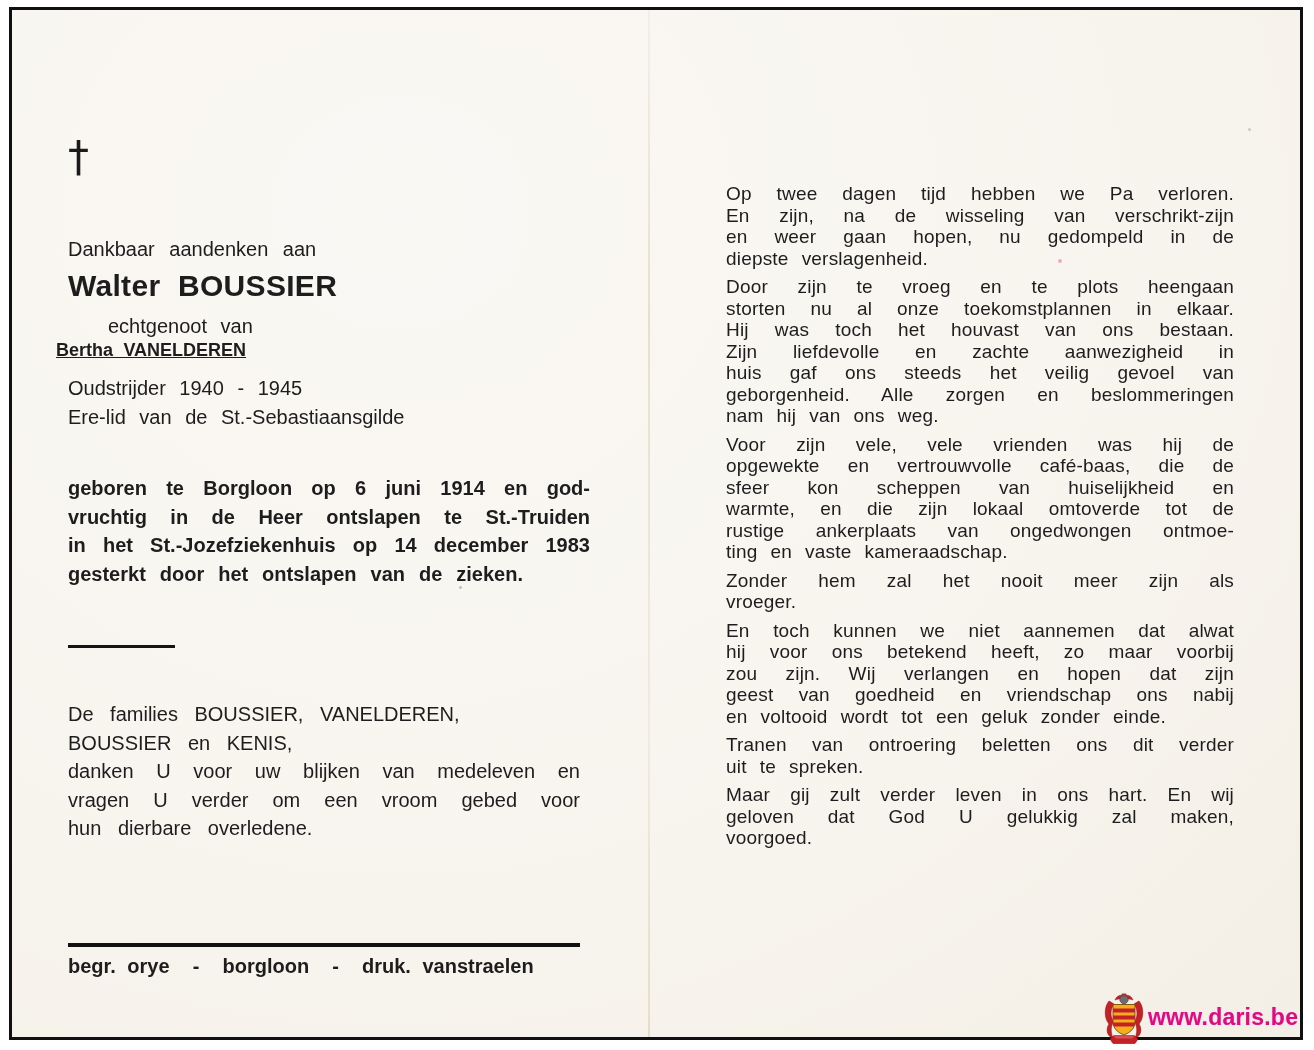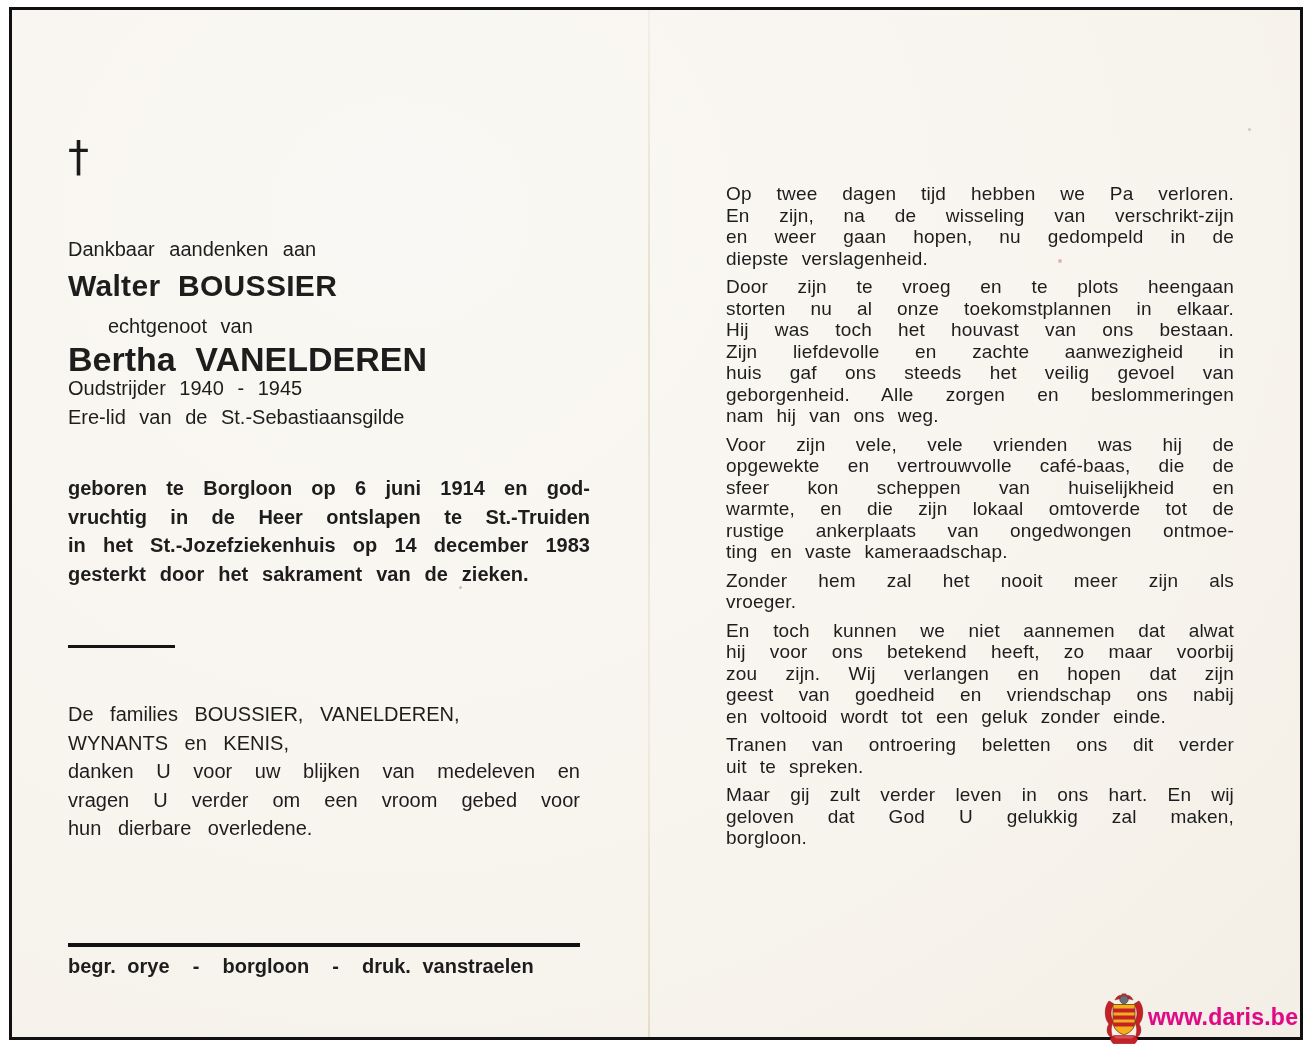--- a/index.html
+++ b/index.html
@@ -35,21 +35,21 @@
   
   .cross{
     left:56px;top:126px;
     font-size:42px;line-height:42px;
     font-family:"DejaVu Sans","Liberation Sans",sans-serif;
     color:#1a1a1a;
   }
   .dedication{left:56px;top:228px;font-size:20px;word-spacing:.45em;}
   .deceased-name{left:56px;top:259px;font-size:30px;font-weight:bold;word-spacing:.30em;letter-spacing:.01em;}
   .spouse-relation{left:56px;top:305px;font-size:20px;word-spacing:.40em;margin-left:40px;}
-  .spouse-name{left:56px;top:330px;font-size:34px;font-weight:bold;word-spacing:.30em;}
+  .spouse-name{left:44px;top:330px;font-size:18px;font-weight:bold;word-spacing:.30em;text-decoration:underline;}
   .veteran{left:56px;top:367px;font-size:20px;word-spacing:.40em;}
   .guild{left:56px;top:396px;font-size:20px;word-spacing:.40em;}
   .life{left:56px;top:464px;width:522px;font-size:20px;font-weight:bold;line-height:28.5px;}
   .divider{left:56px;top:635px;width:107px;height:3px;background:#141414;}
   .families{left:56px;top:690px;width:512px;font-size:20px;line-height:28.5px;}
   .printer-rule{left:56px;top:933px;width:512px;height:4px;background:#111;}
   .printer{left:56px;top:945px;font-size:20px;font-weight:bold;white-space:pre;word-spacing:.30em;}
   
   .right-col{
     left:714px;top:173px;width:508px;
@@ -91,30 +91,30 @@
       <div class="abs spouse-relation">echtgenoot van</div>
       <div class="abs spouse-name">Bertha VANELDEREN</div>
       <div class="abs veteran">Oudstrijder 1940 - 1945</div>
       <div class="abs guild">Ere-lid van de St.-Sebastiaansgilde</div>
 
       <div class="abs life">
           <div class="para">
             <div class="pl">geboren te Borgloon op 6 juni 1914 en god-</div>
             <div class="pl">vruchtig in de Heer ontslapen te St.-Truiden</div>
             <div class="pl">in het St.-Jozefziekenhuis op 14 december 1983</div>
-            <div class="pl last">gesterkt door het sakrament van de zieken.</div>
+            <div class="pl last">gesterkt door het ontslapen van de zieken.</div>
           </div>
         </div>
 
       <div class="abs divider"></div>
 
       <div class="abs families">
           <div class="para">
             <div class="pl last">De families BOUSSIER, VANELDEREN,</div>
-            <div class="pl last">WYNANTS en KENIS,</div>
+            <div class="pl last">BOUSSIER en KENIS,</div>
           </div>
           <div class="para">
             <div class="pl">danken U voor uw blijken van medeleven en</div>
             <div class="pl">vragen U verder om een vroom gebed voor</div>
             <div class="pl last">hun dierbare overledene.</div>
           </div>
         </div>
 
       <div class="abs printer-rule"></div>
       <div class="abs printer">begr. orye  -  borgloon  -  druk. vanstraelen</div>
@@ -155,21 +155,21 @@
           <div class="pl">geest van goedheid en vriendschap ons nabij</div>
           <div class="pl last">en voltooid wordt tot een geluk zonder einde.</div>
         </div>
         <div class="para">
           <div class="pl">Tranen van ontroering beletten ons dit verder</div>
           <div class="pl last">uit te spreken.</div>
         </div>
         <div class="para">
           <div class="pl">Maar gij zult verder leven in ons hart. En wij</div>
           <div class="pl">geloven dat God U gelukkig zal maken,</div>
-          <div class="pl last">borgloon.</div>
+          <div class="pl last">voorgoed.</div>
         </div>
       </div>
 
     <div class="speck s1"></div>
     <div class="speck s2"></div>
     <div class="speck s3"></div>
   </div>
 
   <div class="watermark-logo">
     <svg width="46" height="56" viewBox="0 0 46 56" xmlns="http://www.w3.org/2000/svg">

